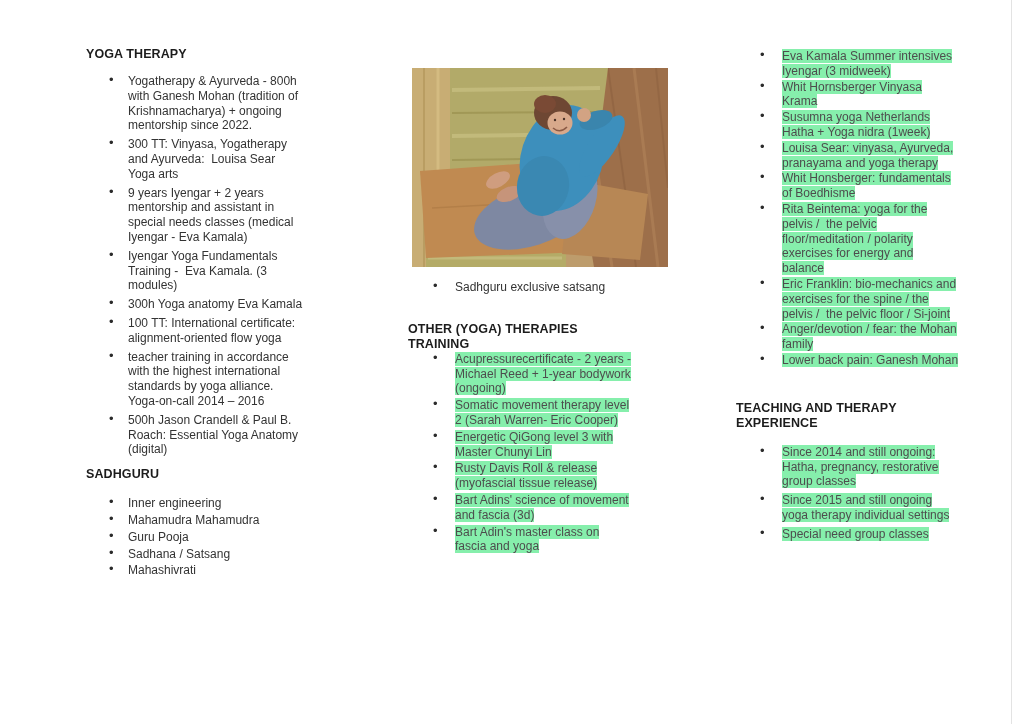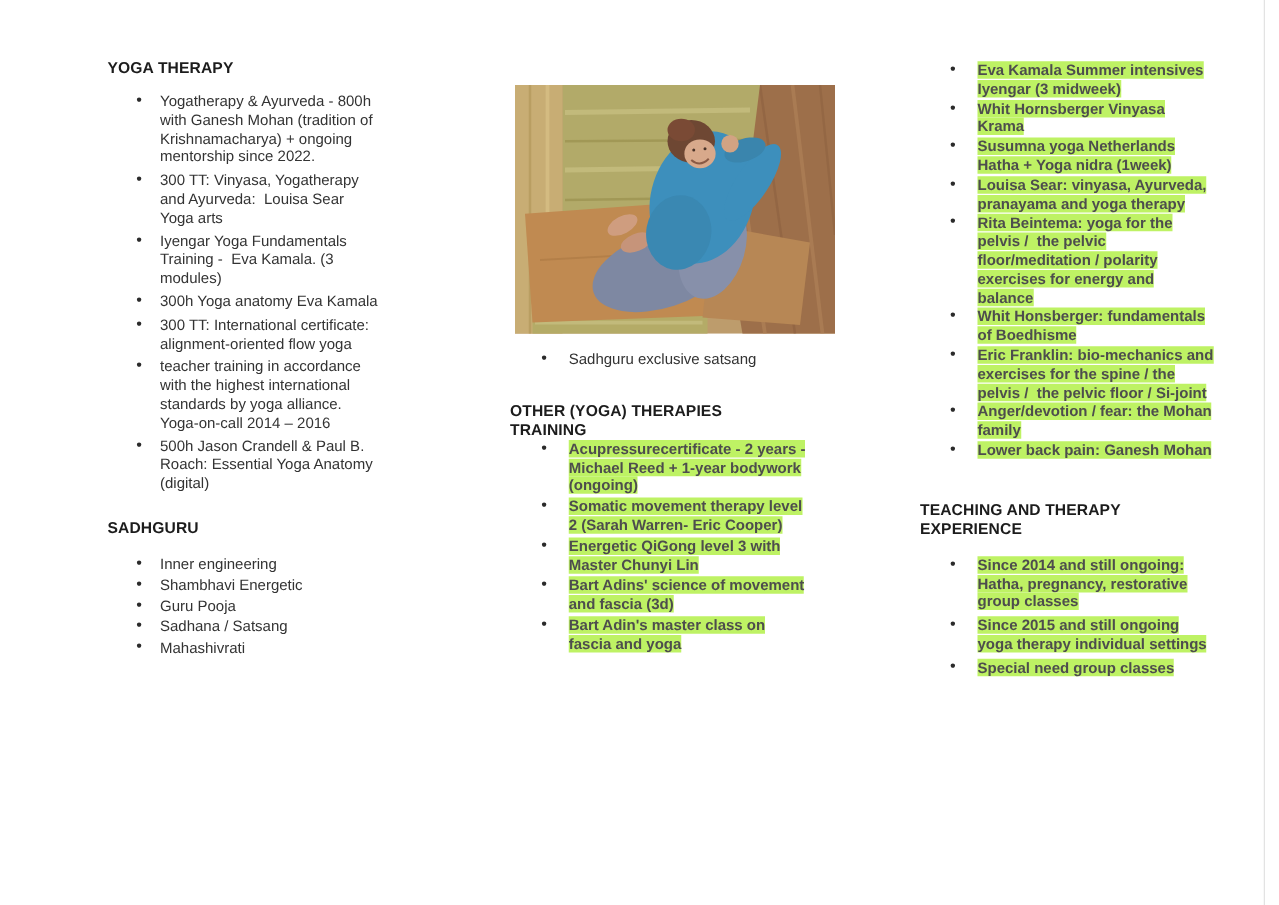--- a/index.html
+++ b/index.html
@@ -43,30 +43,29 @@
     left: 23px;
     top: -1px;
     font-size: 13px;
     color: #2b2b2b;
   }
   .txt { white-space: pre-wrap; }
 
   
   .hl li { color: #4d4d4d; }
   .hl .txt {
-    background: #bef264;
+    background: #86efac;
     box-decoration-break: clone;
-    font-weight: bold;
     -webkit-box-decoration-break: clone;
   }
 
   
   .list-yoga          { margin-top: 12px; }
   .list-yoga li       { margin-bottom: 4px; }
-  .h-sadhguru         { margin-top: 21px; }
+  .h-sadhguru         { margin-top: 10px; }
   .list-sadhguru      { margin-top: 14px; }
   .list-sadhguru li   { margin-bottom: 2px; }
 
   .photo-frame { display: block; margin-left: 4px; width: 256px; height: 199px; }
   .list-caption       { margin-top: 13px; }
   .list-caption li    { padding-left: 47px; }
   .list-caption li::before { left: 25px; }
   .h-other            { margin-top: 27px; }
   .list-other         { }
   .list-other li      { margin-bottom: 2px; padding-left: 47px; }
@@ -96,39 +95,43 @@
   <div class="col col-left">
     <h3 class="doc-heading">YOGA THERAPY</h3>
     <ul class="doclist list-yoga">
       <li><span class="txt">Yogatherapy &amp; Ayurveda - 800h
 with Ganesh Mohan (tradition of
 Krishnamacharya) + ongoing
 mentorship since 2022.</span></li>
       <li><span class="txt">300 TT: Vinyasa, Yogatherapy
 and Ayurveda:  Louisa Sear
 Yoga arts</span></li>
+      <li><span class="txt">9 years Iyengar + 2 years
+mentorship and assistant in
+special needs classes (medical
+Iyengar - Eva Kamala)</span></li>
       <li><span class="txt">Iyengar Yoga Fundamentals
 Training -  Eva Kamala. (3
 modules)</span></li>
       <li><span class="txt">300h Yoga anatomy Eva Kamala</span></li>
-      <li><span class="txt">300 TT: International certificate:
+      <li><span class="txt">100 TT: International certificate:
 alignment-oriented flow yoga</span></li>
       <li><span class="txt">teacher training in accordance
 with the highest international
 standards by yoga alliance.
 Yoga-on-call 2014 – 2016</span></li>
       <li><span class="txt">500h Jason Crandell &amp; Paul B.
 Roach: Essential Yoga Anatomy
 (digital)</span></li>
     </ul>
 
     <h3 class="doc-heading h-sadhguru">SADHGURU</h3>
     <ul class="doclist list-sadhguru">
       <li><span class="txt">Inner engineering</span></li>
-      <li><span class="txt">Shambhavi Energetic</span></li>
+      <li><span class="txt">Mahamudra Mahamudra</span></li>
       <li><span class="txt">Guru Pooja</span></li>
       <li><span class="txt">Sadhana / Satsang</span></li>
       <li><span class="txt">Mahashivrati</span></li>
     </ul>
   </div>
 
   <div class="col col-mid">
     <svg class="photo-frame" viewBox="0 0 256 199" role="img">
 
       <rect x="0" y="0" width="256" height="199" fill="#bd9c6c"></rect>
@@ -185,44 +188,46 @@
     <h3 class="doc-heading h-other">OTHER (YOGA) THERAPIES
 TRAINING</h3>
     <ul class="doclist list-other hl">
       <li><span class="txt">Acupressurecertificate - 2 years -
 Michael Reed + 1-year bodywork
 (ongoing)</span></li>
       <li><span class="txt">Somatic movement therapy level
 2 (Sarah Warren- Eric Cooper)</span></li>
       <li><span class="txt">Energetic QiGong level 3 with
 Master Chunyi Lin</span></li>
+      <li><span class="txt">Rusty Davis Roll &amp; release
+(myofascial tissue release)</span></li>
       <li><span class="txt">Bart Adins' science of movement
 and fascia (3d)</span></li>
       <li><span class="txt">Bart Adin's master class on
 fascia and yoga</span></li>
     </ul>
   </div>
 
   <div class="col col-right">
     <ul class="doclist list-trainings hl">
       <li><span class="txt">Eva Kamala Summer intensives
 Iyengar (3 midweek)</span></li>
       <li><span class="txt">Whit Hornsberger Vinyasa
 Krama</span></li>
       <li><span class="txt">Susumna yoga Netherlands
 Hatha + Yoga nidra (1week)</span></li>
       <li><span class="txt">Louisa Sear: vinyasa, Ayurveda,
 pranayama and yoga therapy</span></li>
+      <li><span class="txt">Whit Honsberger: fundamentals
+of Boedhisme</span></li>
       <li><span class="txt">Rita Beintema: yoga for the
 pelvis /  the pelvic
 floor/meditation / polarity
 exercises for energy and
 balance</span></li>
-      <li><span class="txt">Whit Honsberger: fundamentals
-of Boedhisme</span></li>
       <li><span class="txt">Eric Franklin: bio-mechanics and
 exercises for the spine / the
 pelvis /  the pelvic floor / Si-joint</span></li>
       <li><span class="txt">Anger/devotion / fear: the Mohan
 family</span></li>
       <li><span class="txt">Lower back pain: Ganesh Mohan</span></li>
     </ul>
 
     <h3 class="doc-heading h-teaching">TEACHING AND THERAPY
 EXPERIENCE</h3>

